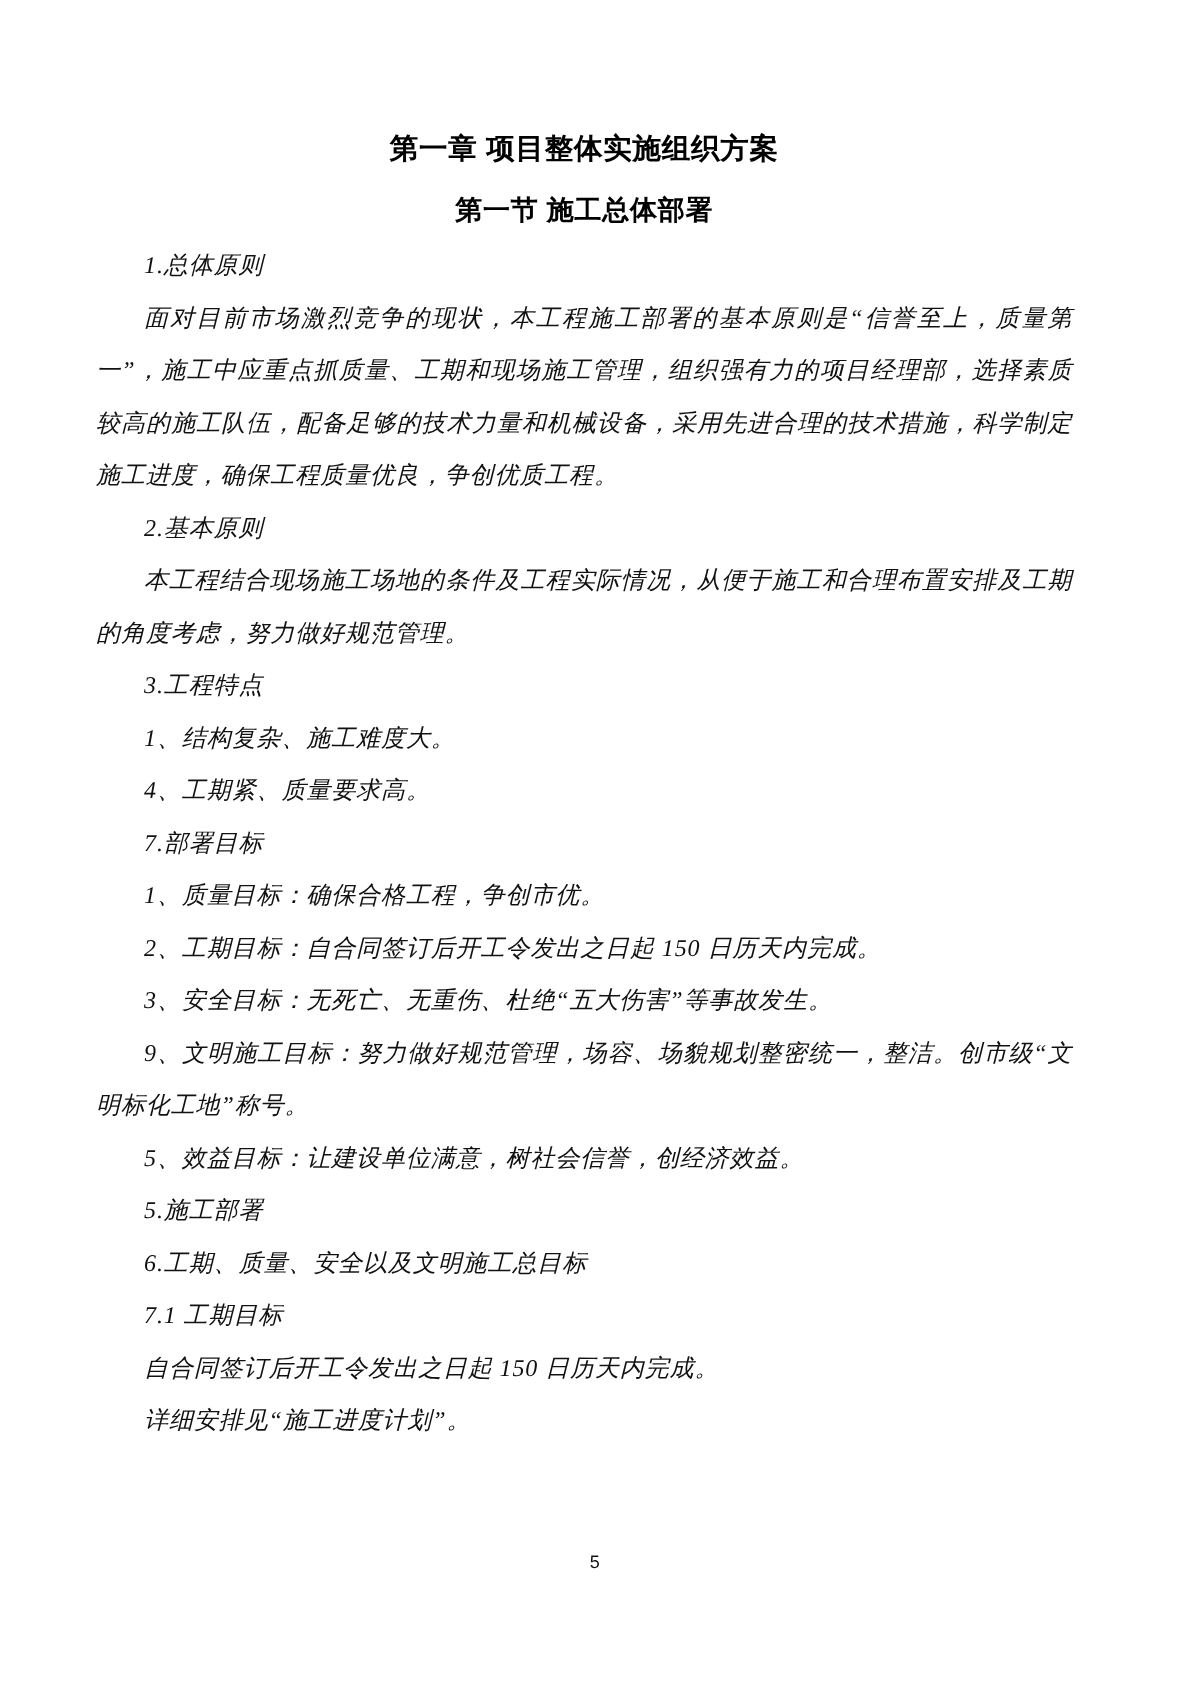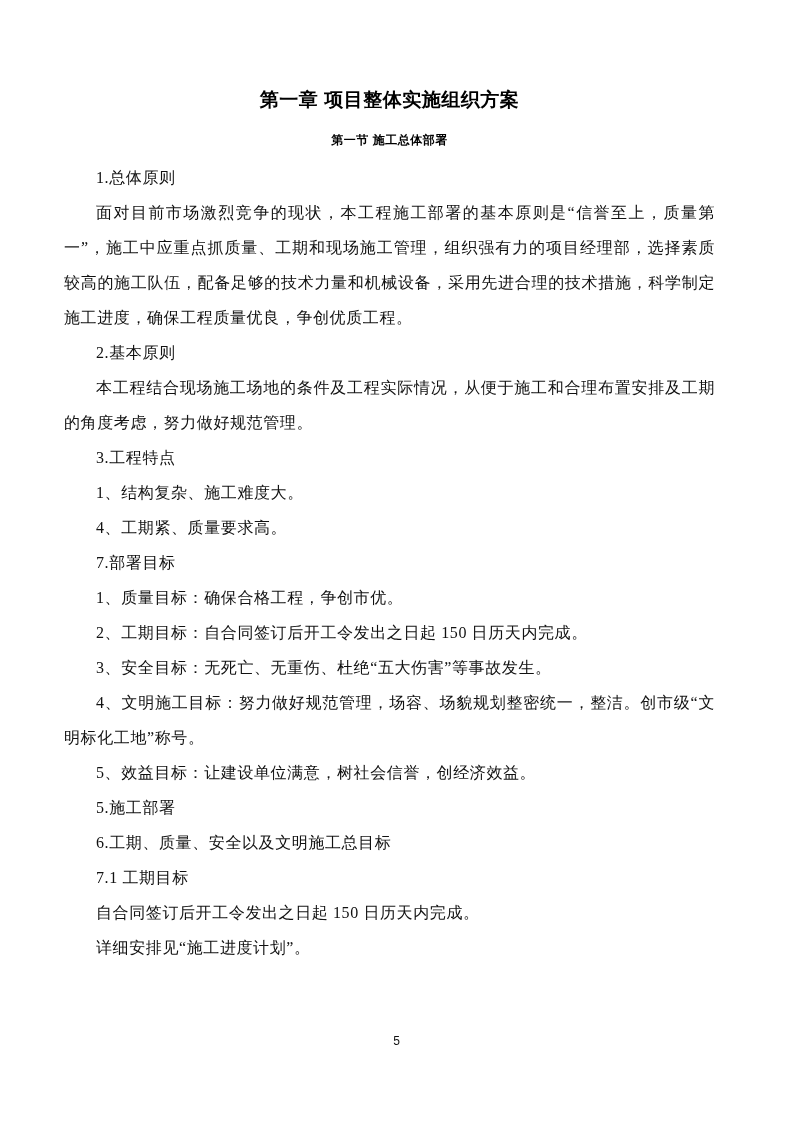--- a/index.html
+++ b/index.html
@@ -29,28 +29,29 @@
     font-size: 19px;
     line-height: 40px;
     text-align: center;
     letter-spacing: 0.5px;
     color: #000000;
   }
   .doc-subtitle {
     margin: 0;
     font-family: "Liberation Sans", "DejaVu Sans", sans-serif;
     font-weight: 700;
-    font-size: 12px;
+    font-size: 18px;
     line-height: 40px;
     text-align: center;
     letter-spacing: 0.5px;
     color: #000000;
   }
   .doc-body {
     margin: 0;
+    font-style: italic;
   }
   .doc-body p {
     margin: 0;
     font-size: 16px;
     line-height: 35px;
     letter-spacing: 0.6px;
     text-indent: 2em;
     text-align: justify;
     color: #111111;
   }
@@ -77,21 +78,21 @@
       <p>面对目前市场激烈竞争的现状，本工程施工部署的基本原则是“信誉至上，质量第一”，施工中应重点抓质量、工期和现场施工管理，组织强有力的项目经理部，选择素质较高的施工队伍，配备足够的技术力量和机械设备，采用先进合理的技术措施，科学制定施工进度，确保工程质量优良，争创优质工程。</p>
       <p>2.基本原则</p>
       <p>本工程结合现场施工场地的条件及工程实际情况，从便于施工和合理布置安排及工期的角度考虑，努力做好规范管理。</p>
       <p>3.工程特点</p>
       <p>1、结构复杂、施工难度大。</p>
       <p>4、工期紧、质量要求高。</p>
       <p>7.部署目标</p>
       <p>1、质量目标：确保合格工程，争创市优。</p>
       <p>2、工期目标：自合同签订后开工令发出之日起 150 日历天内完成。</p>
       <p>3、安全目标：无死亡、无重伤、杜绝“五大伤害”等事故发生。</p>
-      <p>4、文明施工目标：努力做好规范管理，场容、场貌规划整密统一，整洁。创市级“文明标化工地”称号。</p>
+      <p>9、文明施工目标：努力做好规范管理，场容、场貌规划整密统一，整洁。创市级“文明标化工地”称号。</p>
       <p>5、效益目标：让建设单位满意，树社会信誉，创经济效益。</p>
       <p>5.施工部署</p>
       <p>6.工期、质量、安全以及文明施工总目标</p>
       <p>7.1 工期目标</p>
       <p>自合同签订后开工令发出之日起 150 日历天内完成。</p>
       <p>详细安排见“施工进度计划”。</p>
     </div>
   <div class="page-number">5</div>
 </div>
 

